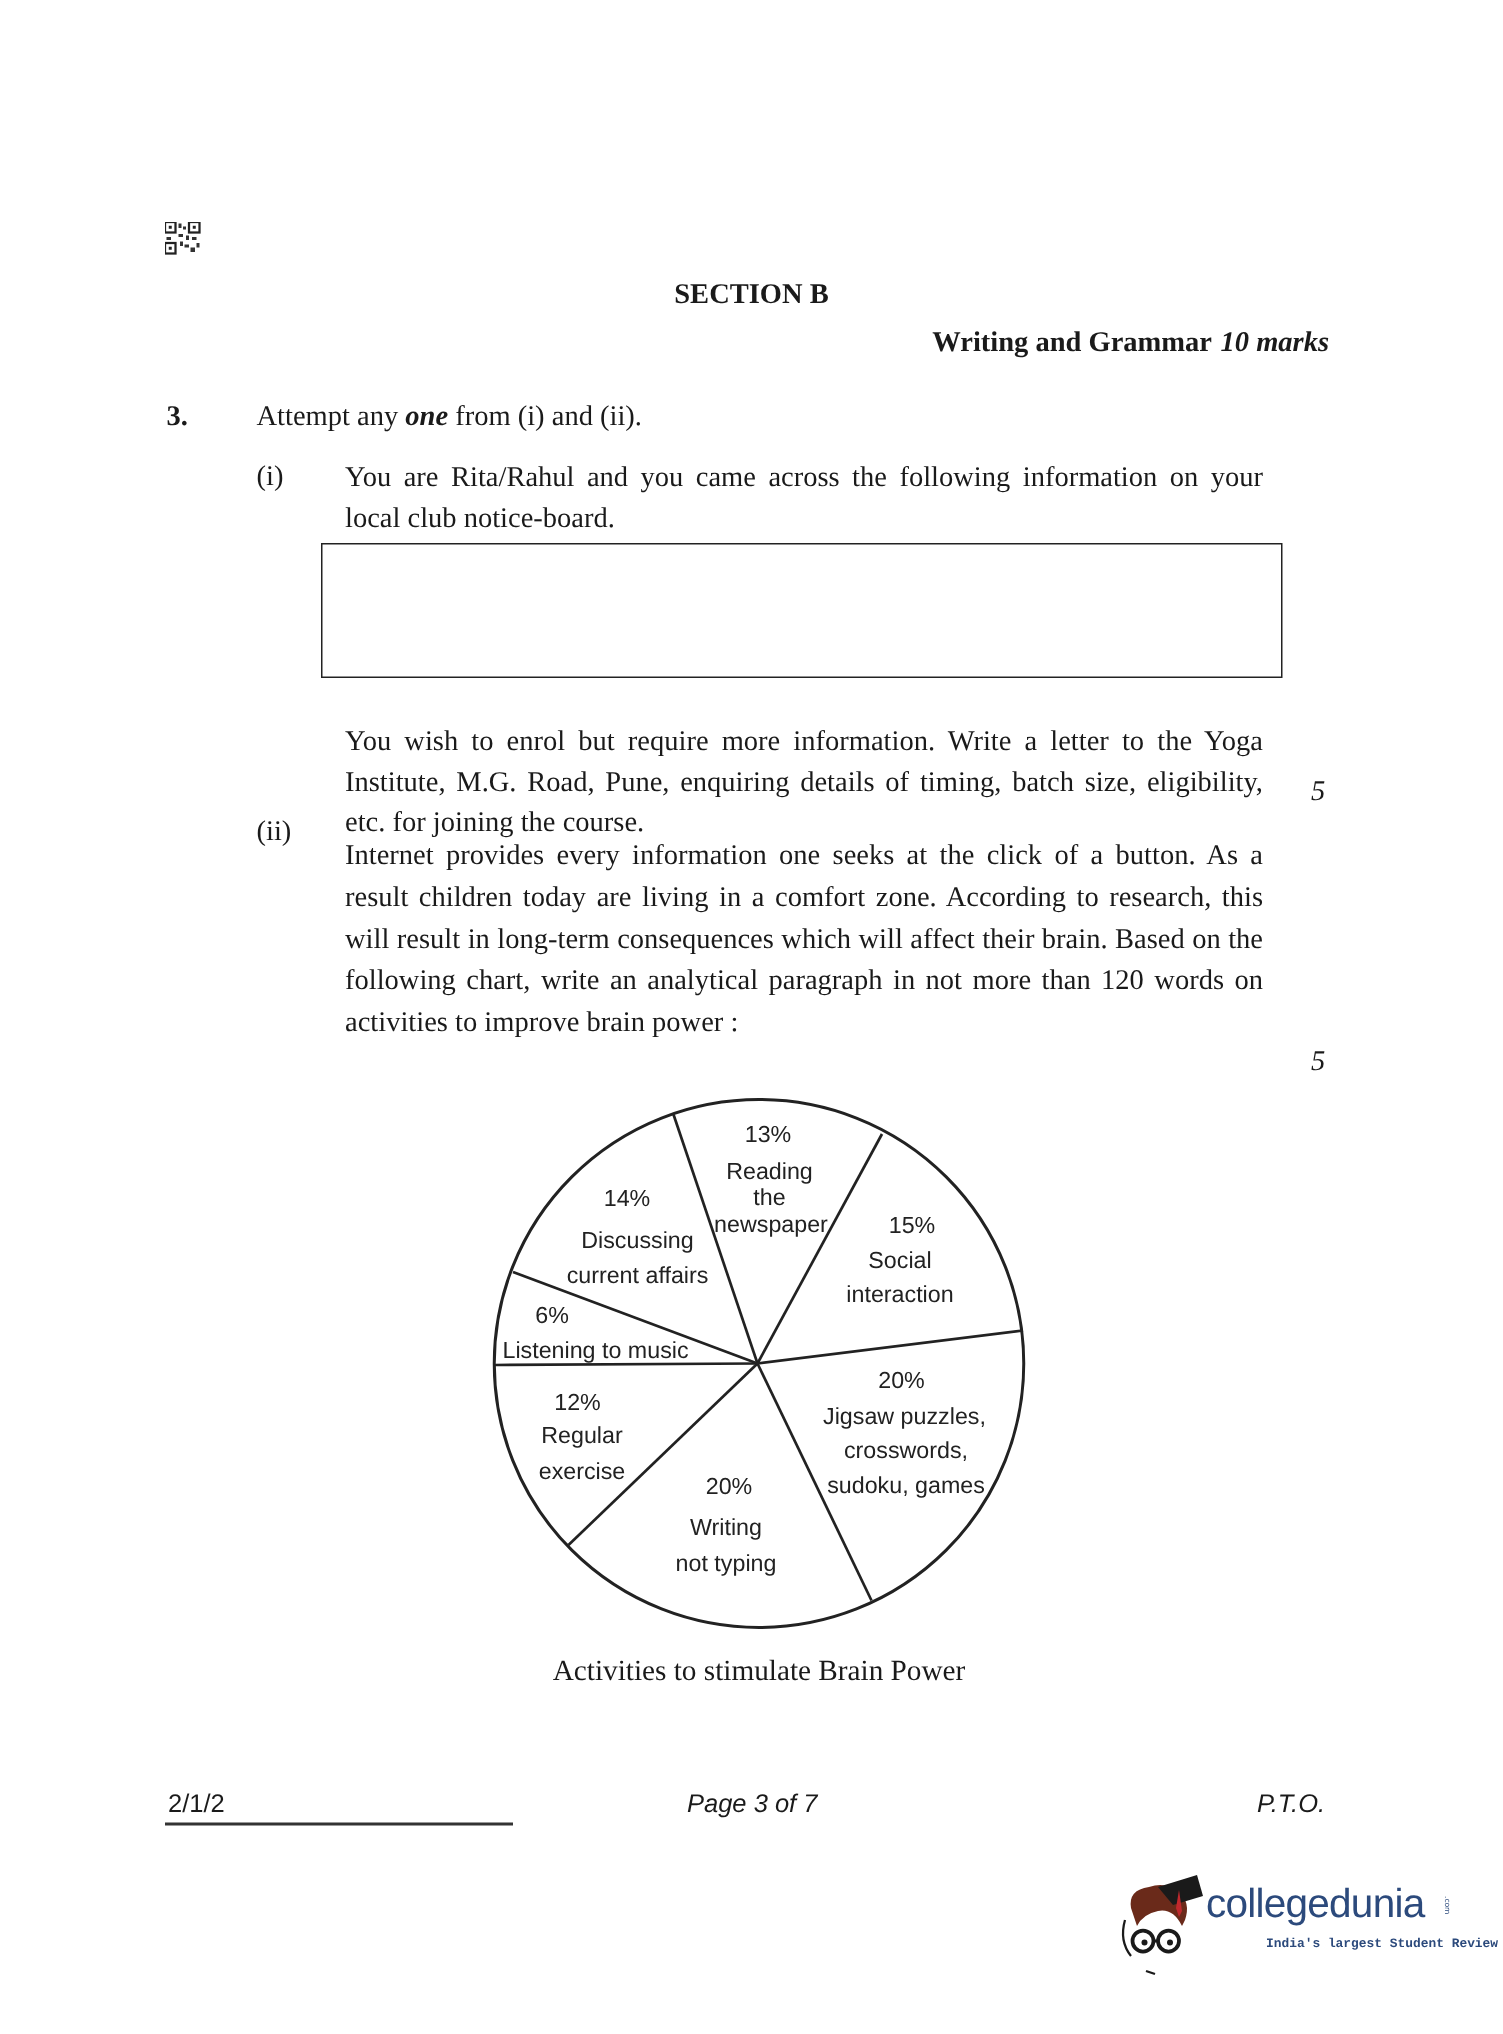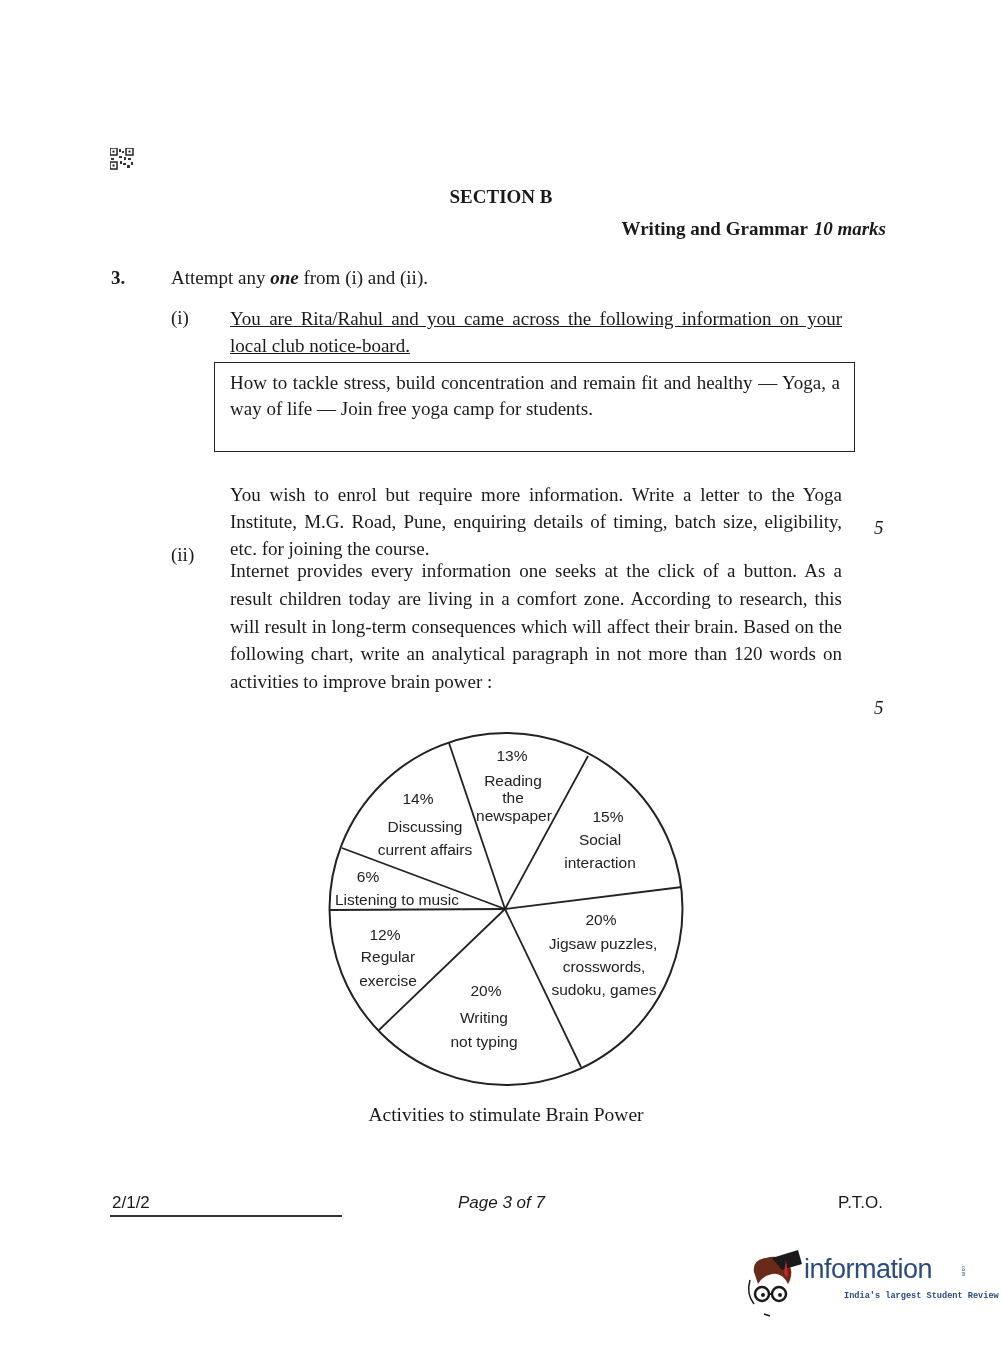--- a/index.html
+++ b/index.html
@@ -19,21 +19,21 @@
   .notice-title { text-align: center; font-weight: bold; font-size: 19px; margin-top: 6px; }
   .notice-body { margin: 7px 14px 0 15px; font-size: 19px; line-height: 26px; text-align: justify; text-align-last: left; }
   .mark5 { left: 874px; font-style: italic; font-size: 19px; }
   .pie { left: 0; top: 0; }
   .pie text { font-family: "Liberation Sans Narrow", "Liberation Sans", "DejaVu Sans", sans-serif; font-size: 15.5px; fill: #222; }
   .caption { left: 0; width: 1012px; top: 1104px; text-align: center; font-size: 19.5px; }
   .footer { font-family: "Liberation Sans", "DejaVu Sans", sans-serif; font-size: 17px; }
   .f-code { left: 112px; top: 1193px; }
   .f-line { left: 110px; top: 1215px; width: 232px; height: 2px; background: #333; }
   .f-page { left: 458px; top: 1193px; font-style: italic; }
-  .f-pto { left: 838px; top: 1193px; }
+  .f-pto { left: 838px; top: 1193px; font-style: italic; }
   .logo { left: 742px; top: 1250px; width: 230px; height: 70px; }
   .logo-word { position: absolute; left: 62px; top: 4px; font-family: "Liberation Sans", "DejaVu Sans", sans-serif; font-size: 27px; color: #2c4a7c; letter-spacing: -0.5px; }
   .logo-tag { position: absolute; left: 62px; top: 41px; font-family: Liberation Mono, monospace; font-size: 8.6px; font-weight: bold; color: #2c4a7c; white-space: nowrap; padding-left: 40px; }
   .logo-com { position: absolute; left: 219px; top: 14px; font-family: "DejaVu Sans", sans-serif; font-size: 5px; color: #2c4a7c; writing-mode: vertical-rl; }
 </style>
 </head>
 <body>
 
 <svg class="abs qr" viewBox="0 0 24 22">
   <rect x="0" y="0" width="7" height="7" fill="none" stroke="#222" stroke-width="1.5"></rect>
@@ -55,24 +55,23 @@
 </svg>
 
 <div class="abs sec-title">SECTION B</div>
 <div class="abs sub-title">Writing and Grammar</div>
 <div class="abs marks">10 marks</div>
 
 <div class="abs qnum">3.</div>
 <div class="abs qtext"><span>Attempt any </span><b>one</b><span> from (i) and (ii).</span></div>
 
 <div class="abs roman" style="left:171px; top:307px;">(i)</div>
-<div class="abs para" style="top:305px;text-decoration:underline;">You are Rita/Rahul and you came across the following information on your local club notice-board.</div>
+<div class="abs para" style="top:305px;">You are Rita/Rahul and you came across the following information on your local club notice-board.</div>
 
 <div class="abs notice">
-  <div class="notice-body">How to tackle stress, build concentration and remain fit and healthy — Yoga, a way of life — Join free yoga camp for students.</div>
 </div>
 
 <div class="abs para" style="top:463px;margin-top:18px;">You wish to enrol but require more information. Write a letter to the Yoga Institute, M.G. Road, Pune, enquiring details of timing, batch size, eligibility, etc. for joining the course.</div>
 <div class="abs mark5" style="top:517px;">5</div>
 
 <div class="abs roman" style="left:171px; top:544px;">(ii)</div>
 <div class="abs para" style="top:557px; line-height:27.8px;">Internet provides every information one seeks at the click of a button. As a result children today are living in a comfort zone. According to research, this will result in long-term consequences which will affect their brain. Based on the following chart, write an analytical paragraph in not more than 120 words on activities to improve brain power :</div>
 <div class="abs mark5" style="top:697px;">5</div>
 
 <svg class="abs pie" width="1002" height="1100">
@@ -139,16 +138,16 @@
     <path d="M30 8 L56 0 L60 14 L40 20 Z" fill="#1a1a1a"></path>
     <path d="M44 10 L46 24 L44 28 L42 22 Z" fill="#c0282d"></path>
     <circle cx="20" cy="44" r="7" fill="#fff" stroke="#1a1a1a" stroke-width="2.5"></circle>
     <circle cx="37" cy="44" r="7" fill="#fff" stroke="#1a1a1a" stroke-width="2.5"></circle>
     <line x1="27" y1="44" x2="30" y2="44" stroke="#1a1a1a" stroke-width="2"></line>
     <circle cx="21" cy="45" r="2" fill="#1a1a1a"></circle>
     <circle cx="38" cy="45" r="2" fill="#1a1a1a"></circle>
     <path d="M8 30 Q4 44 12 54" fill="none" stroke="#1a1a1a" stroke-width="1.5"></path>
     <line x1="22" y1="64" x2="28" y2="66" stroke="#1a1a1a" stroke-width="1.5"></line>
   </svg>
-  <div class="logo-word">information</div>
+  <div class="logo-word">collegedunia</div>
   <div class="logo-com">.com</div>
   <div class="logo-tag">India's largest Student Review Platform</div>
 </div>
 
 </body></html>

